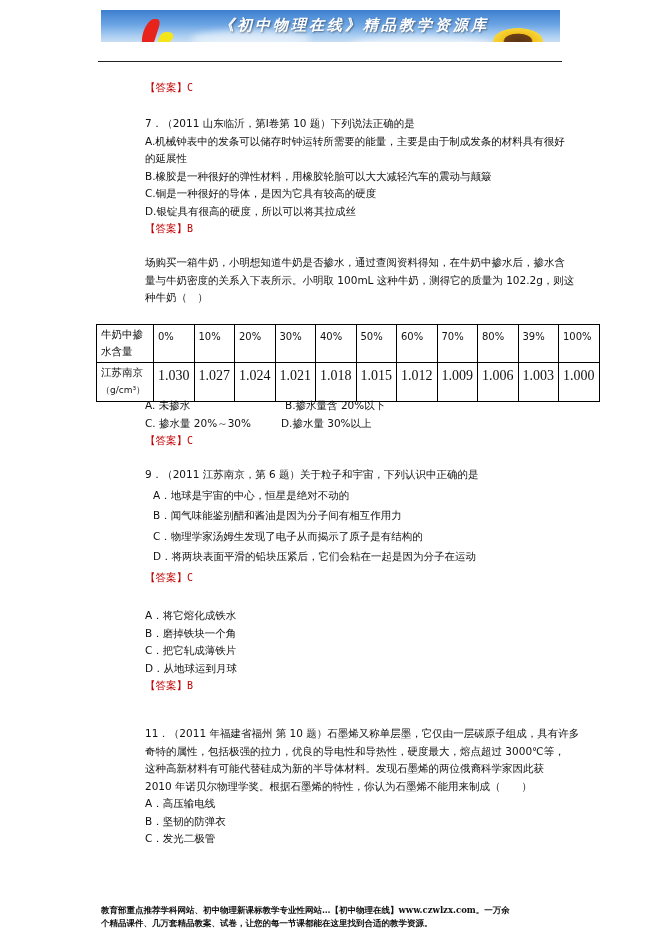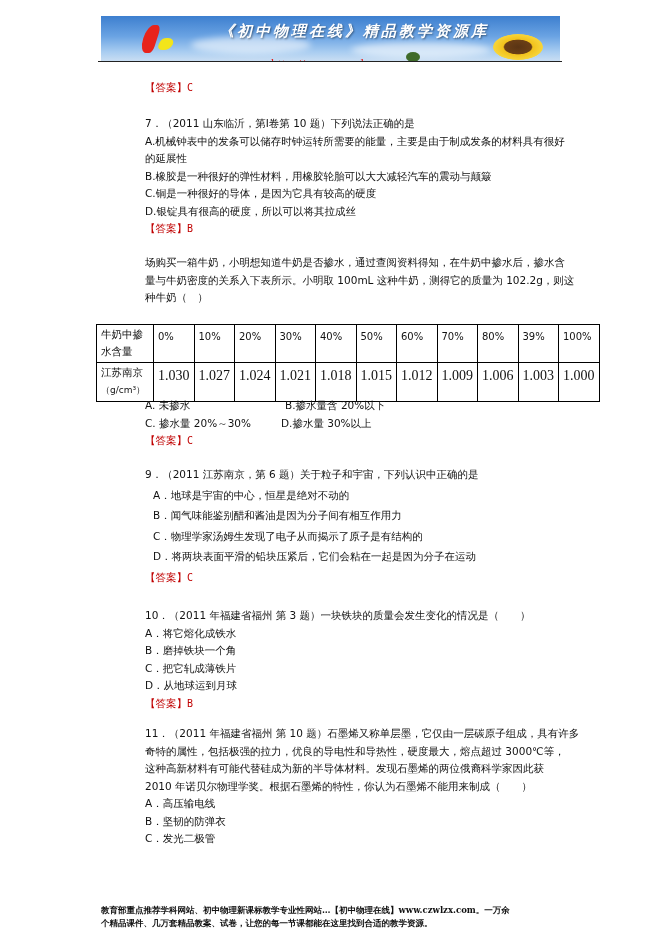--- a/index.html
+++ b/index.html
@@ -1,21 +1,21 @@
 <!DOCTYPE html>
 <html><head>
   <meta charset="utf-8">
   <style>
     html, body { margin: 0; padding: 0; background: #ffffff; }
     body {
       width: 661px; height: 935px; position: relative; overflow: hidden;
       font-family: "DejaVu Sans", sans-serif; color: #111;
     }
     .banner {
-      position: absolute; left: 101px; top: 16px; width: 459px; height: 45px;
+      position: absolute; left: 101px; top: 10px; width: 459px; height: 32px;
       background: linear-gradient(180deg, #3d7fcf 0%, #6aa3e3 45%, #a9cdf1 80%, #c9def3 100%);
       overflow: hidden;
     }
     .banner .cloud {
       position: absolute; border-radius: 50%; background: rgba(255,255,255,0.55); filter: blur(3px);
     }
     .logo-red {
       position: absolute; left: 42px; top: 9px; width: 14px; height: 28px;
       background: #e8231b; border-radius: 60% 40% 30% 70%; transform: skewX(-18deg);
     }
@@ -142,21 +142,20 @@
 <div class="block" style="top:464px;line-height:20.5px;">
   <div class="line">9．（2011 江苏南京，第 6 题）关于粒子和宇宙，下列认识中正确的是</div>
   <div class="line indent">A．地球是宇宙的中心，恒星是绝对不动的</div>
   <div class="line indent">B．闻气味能鉴别醋和酱油是因为分子间有相互作用力</div>
   <div class="line indent">C．物理学家汤姆生发现了电子从而揭示了原子是有结构的</div>
   <div class="line indent">D．将两块表面平滑的铅块压紧后，它们会粘在一起是因为分子在运动</div>
   <div class="line answer"><span>【答案】</span><span class="val">C</span></div>
 </div>
 
 <div class="block" style="top:607px;">
-  <div class="line">10．（2011 年福建省福州 第 3 题）一块铁块的质量会发生变化的情况是（　　）</div>
   <div class="line">A．将它熔化成铁水</div>
   <div class="line">B．磨掉铁块一个角</div>
   <div class="line">C．把它轧成薄铁片</div>
   <div class="line">D．从地球运到月球</div>
   <div class="line answer"><span>【答案】</span><span class="val">B</span></div>
 </div>
 
 <div class="block" style="top:725px;">
   <div class="line">11．（2011 年福建省福州 第 10 题）石墨烯又称单层墨，它仅由一层碳原子组成，具有许多</div>
   <div class="line">奇特的属性，包括极强的拉力，优良的导电性和导热性，硬度最大，熔点超过 3000℃等，</div>

